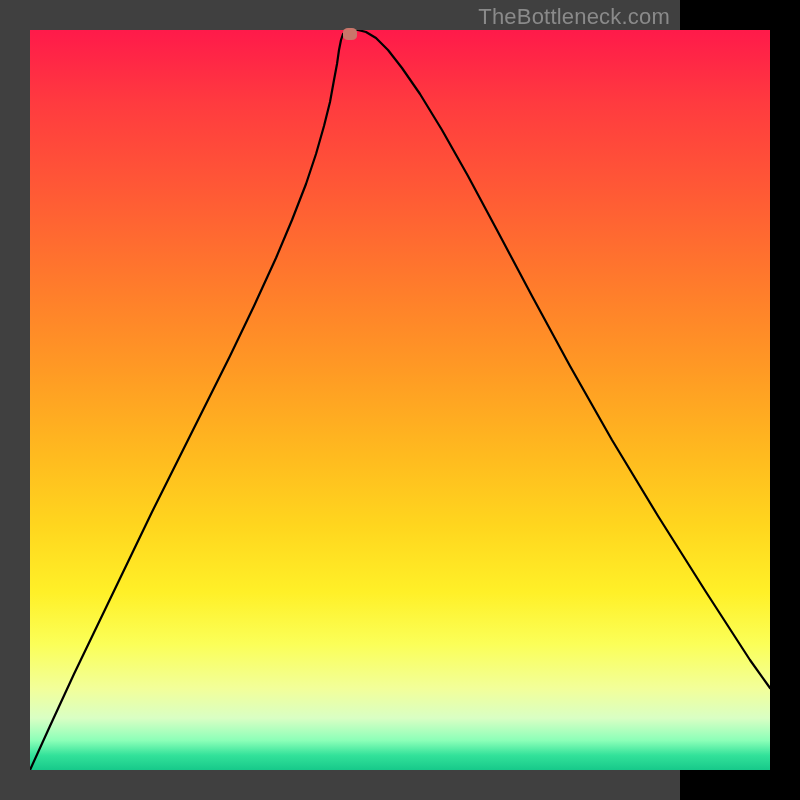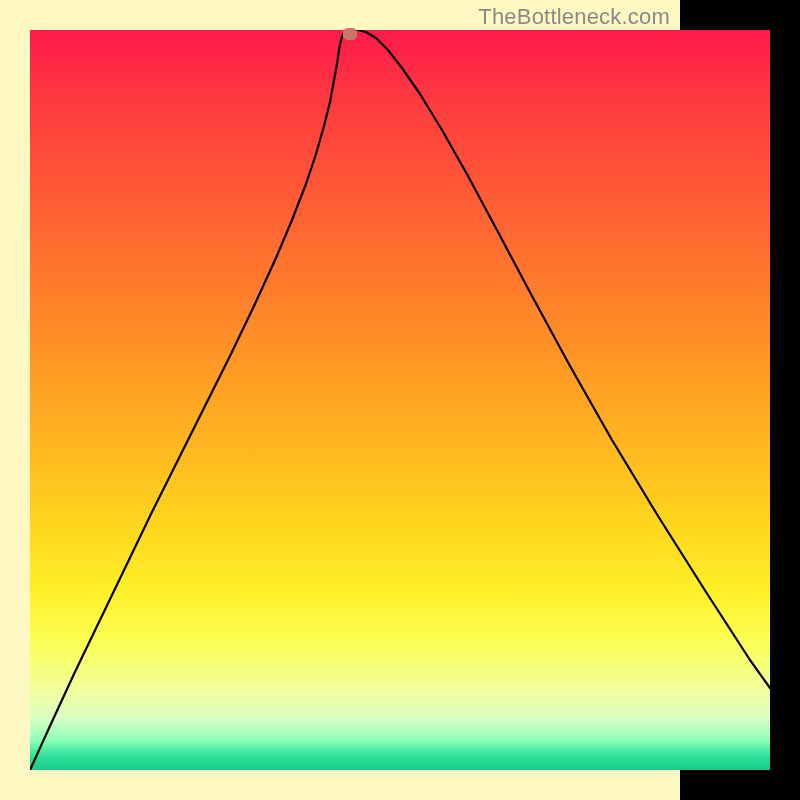--- a/index.html
+++ b/index.html
@@ -10,21 +10,21 @@
     background: #000;
     overflow: hidden;
     font-family: Arial, Helvetica, sans-serif;
   }
   .frame {
     position: absolute;
     left: 0;
     top: 0;
     width: 680px;
     height: 800px;
-    background: #fef9c3;
+    background: #404040;
   }
   .plot {
     position: absolute;
     left: 30px;
     top: 30px;
     width: 740px;
     height: 740px;
     background: linear-gradient(to bottom,
       #ff1a4a 0%,
       #ff3b3f 10%,

